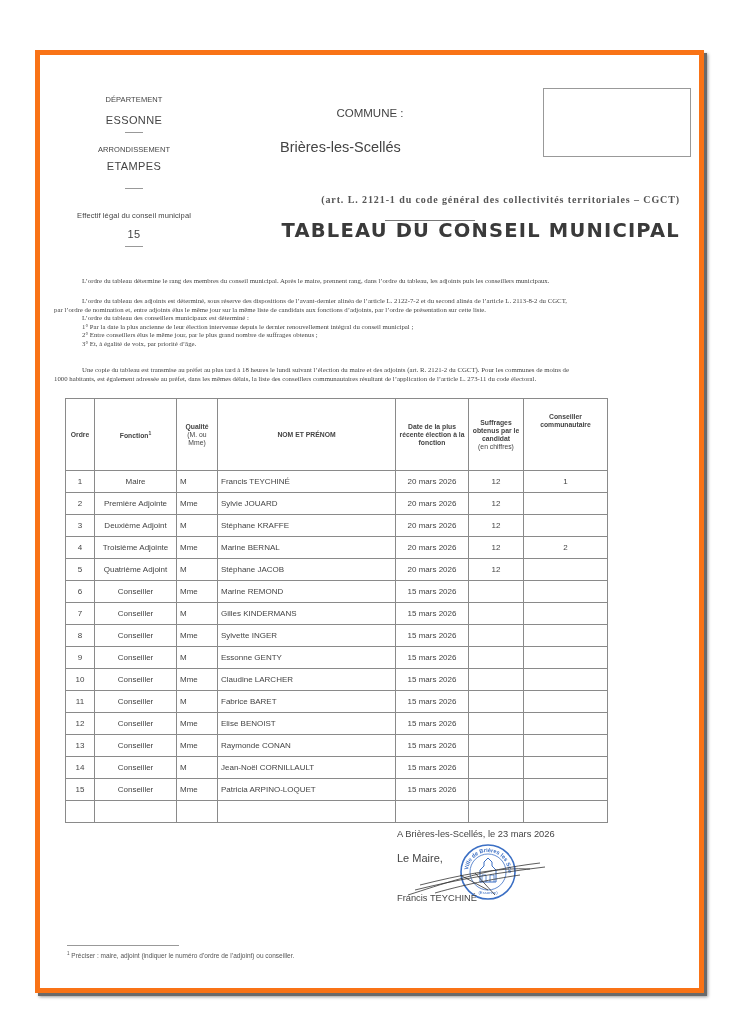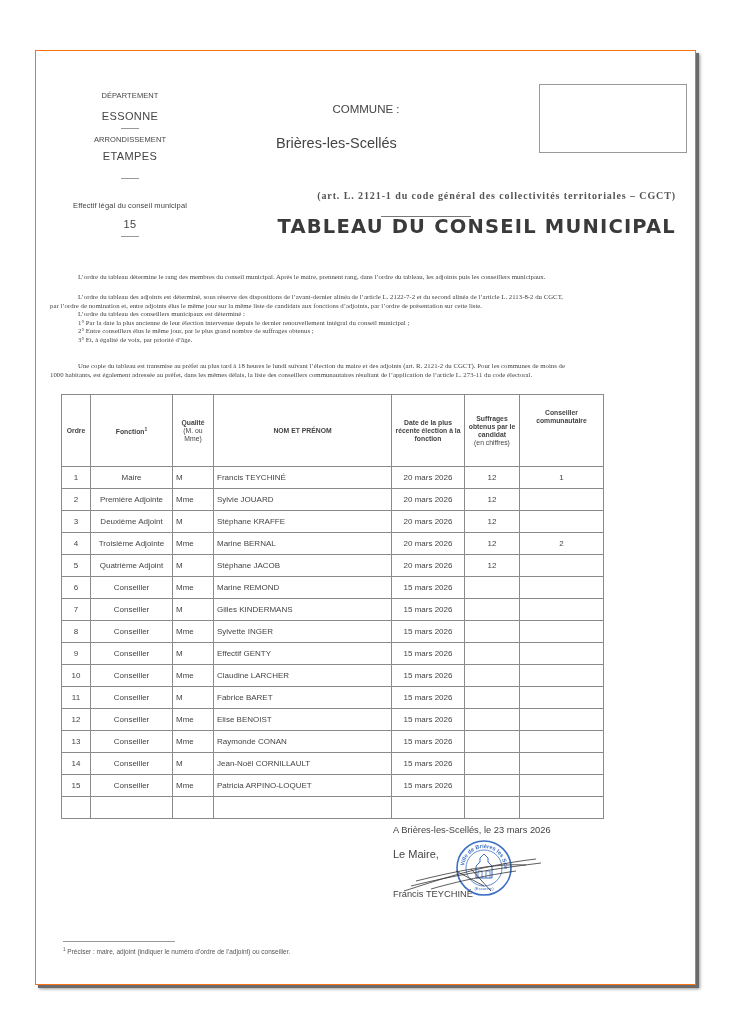--- a/index.html
+++ b/index.html
@@ -1,19 +1,19 @@
 <!DOCTYPE html>
 <html><head>
 <meta charset="utf-8">
 <style>
   html, body { margin:0; padding:0; background:#ffffff; }
   body { width:729px; height:1030px; position:relative; overflow:hidden; font-family:"Liberation Sans", sans-serif; color:#333; }
   .page {
     position:absolute; left:35px; top:50px; width:659px; height:933px;
-    background:#fff; border:1px solid #f97316;
+    background:#fff; border:5px solid #f97316;
     box-shadow: 3px 3px 0 #6a6a6a, 4px 4px 3px #999;
   }
   .left-col { position:absolute; left:20px; top:40px; width:148px; text-align:center; color:#444; }
   .lc-label { font-size:7.5px; letter-spacing:0.1px; }
   .lc-value { font-size:11px; letter-spacing:0.4px; }
   .lc-rule { width:18px; height:1px; background:#999; margin:0 auto; }
   .commune-label { position:absolute; left:250px; top:52px; width:160px; text-align:center; font-size:11.5px; color:#444; }
   .commune-name { position:absolute; left:240px; top:84px; width:190px; text-align:left; font-size:14.5px; color:#444; }
   .stamp-box { position:absolute; left:503px; top:33px; width:146px; height:67px; border:1px solid #999; }
   .doc-title { position:absolute; left:170px; top:120px; width:470px; text-align:right; font-family:"DejaVu Sans", sans-serif; font-weight:bold; font-size:19.5px; letter-spacing:1.2px; color:#3a3a3a;margin-top:44px; }
@@ -41,21 +41,21 @@
 </style>
 </head>
 <body>
 
 <div class="page">
 
   <div class="left-col">
     <div class="lc-label">DÉPARTEMENT</div>
     <div class="lc-value" style="margin-top:10px;">ESSONNE</div>
     <div class="lc-rule" style="margin-top:6px;"></div>
-    <div class="lc-label" style="margin-top:6px;text-align:center;">ARRONDISSEMENT</div>
+    <div class="lc-label" style="margin-top:12px;text-align:center;">ARRONDISSEMENT</div>
     <div class="lc-value" style="margin-top:6px;">ETAMPES</div>
     <div class="lc-rule" style="margin-top:16px;"></div>
     <div class="lc-label" style="margin-top:22px;">Effectif légal du conseil municipal</div>
     <div class="lc-value" style="margin-top:8px;">15</div>
     <div class="lc-rule" style="margin-top:6px;"></div>
   </div>
 
   <div class="commune-label">COMMUNE :</div>
   <div class="commune-name">Brières-les-Scellés</div>
   <div class="stamp-box"></div>
@@ -177,21 +177,21 @@
           <td>Mme</td>
           <td>Sylvette INGER</td>
           <td class="c">15 mars 2026</td>
           <td class="c"></td>
           <td class="c"></td>
         </tr>
         <tr>
           <td class="c">9</td>
           <td class="c">Conseiller</td>
           <td>M</td>
-          <td>Effectif GENTY</td>
+          <td>Essonne GENTY</td>
           <td class="c">15 mars 2026</td>
           <td class="c"></td>
           <td class="c"></td>
         </tr>
         <tr>
           <td class="c">10</td>
           <td class="c">Conseiller</td>
           <td>Mme</td>
           <td>Claudine LARCHER</td>
           <td class="c">15 mars 2026</td>

